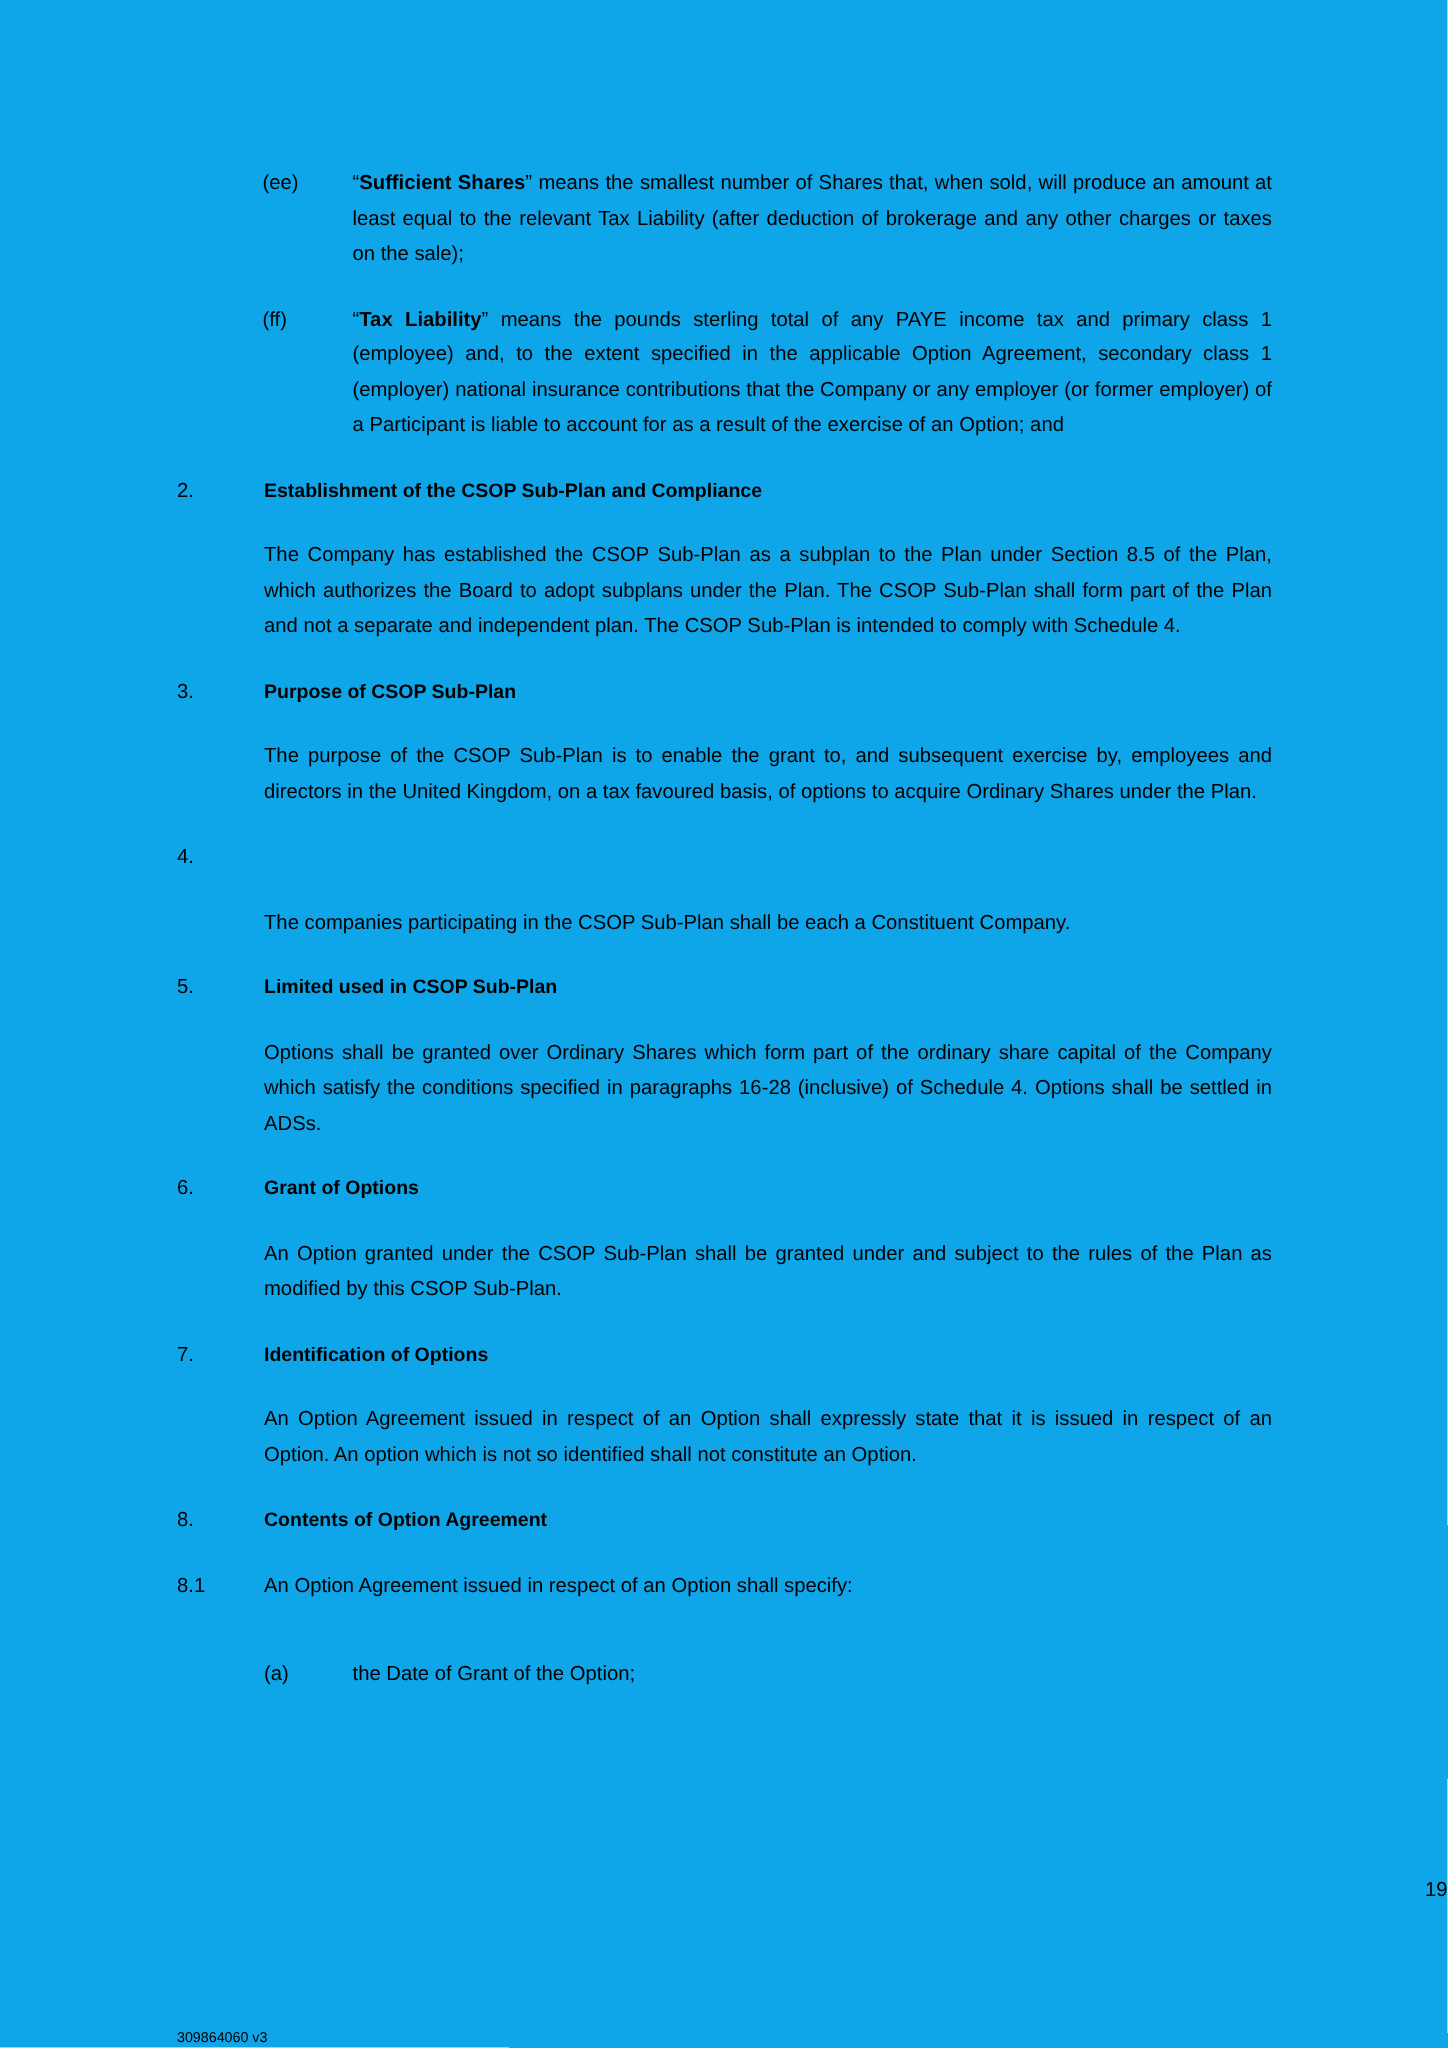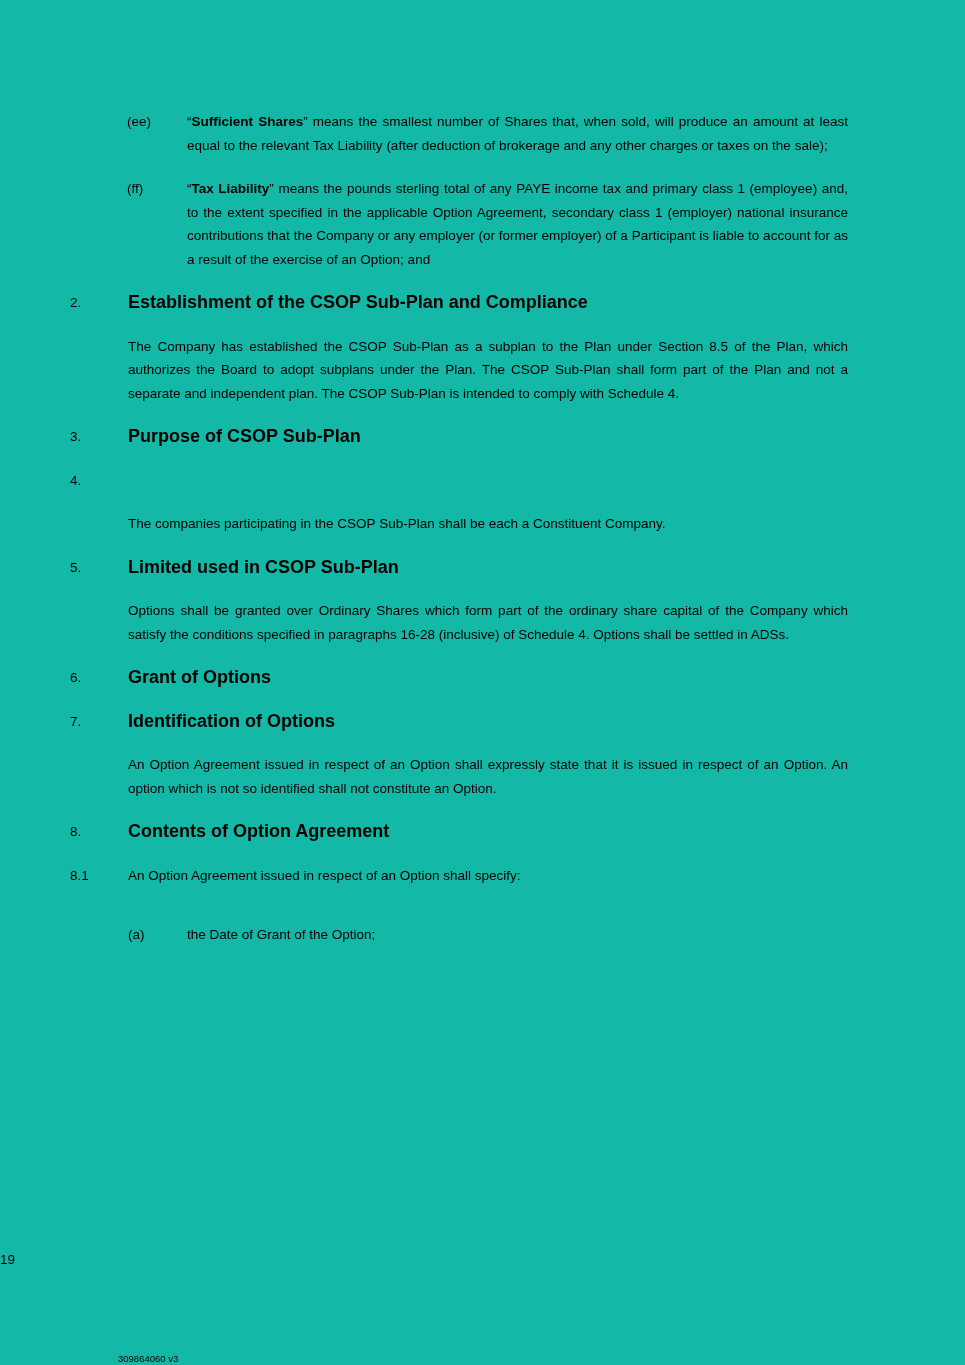--- a/index.html
+++ b/index.html
@@ -9,55 +9,55 @@
     height: 1365px;
     font-family: "Liberation Sans", sans-serif;
     font-size: 13.5px;
     color: #000000;
     position: relative;
   }
   .page {
     position: relative;
     width: 965px;
     height: 1365px;
-    padding: 110px 117px 0 70px;
-    background: #14b8a6;
+    padding: 110px 117px 0 118px;
+    background: #0ea5e9;
     overflow: hidden;
   }
   p, h2, span, b { line-height: 23.5px; }
 
   
   .def-row { display: flex; margin-left: 57px; margin-bottom: 20px; }
   .def-label { width: 60px; flex-shrink: 0; }
   .def-text { flex: 1; text-align: justify; }
   .term { font-weight: bold; }
 
   
   .sec-head { display: flex; margin-bottom: 20px; }
   .sec-num { width: 58px; flex-shrink: 0; }
-  .sec-title { font-weight: bold; font-size: 18px; }
+  .sec-title { font-weight: bold; font-size: 13px; }
   .sec-body { margin-left: 58px; margin-bottom: 20px; text-align: justify; margin-top: 10px; }
 
   
   .subsec { display: flex; margin-bottom: 36px; }
   .subsec-num { width: 58px; flex-shrink: 0; }
   .subsec-text { flex: 1; text-align: justify; }
 
   
   .alpha-item { display: flex; margin-left: 58px; margin-bottom: 20px; }
   .alpha-label { width: 59px; flex-shrink: 0; }
   .alpha-text { flex: 1; text-align: justify; }
 
   
   .page-number {
     position: absolute;
     top: 1252px;
     left: 0;
     width: 965px;
-    text-align: left;
+    text-align: right;
   }
   .doc-ref {
     position: absolute;
     top: 1353px;
     left: 118px;
     font-size: 9.5px;
     line-height: normal;
   }
 </style>
 </head>
@@ -79,36 +79,38 @@
   <div class="sec-head">
     <span class="sec-num">2.</span>
     <h2 class="sec-title">Establishment of the CSOP Sub-Plan and Compliance</h2>
   </div>
   <p class="sec-body">The Company has established the CSOP Sub-Plan as a subplan to the Plan under Section 8.5 of the Plan, which authorizes the Board to adopt subplans under the Plan. The CSOP Sub-Plan shall form part of the Plan and not a separate and independent plan. The CSOP Sub-Plan is intended to comply with Schedule 4.</p>
 
   <div class="sec-head">
     <span class="sec-num">3.</span>
     <h2 class="sec-title">Purpose of CSOP Sub-Plan</h2>
   </div>
+  <p class="sec-body">The purpose of the CSOP Sub-Plan is to enable the grant to, and subsequent exercise by, employees and directors in the United Kingdom, on a tax favoured basis, of options to acquire Ordinary Shares under the Plan.</p>
 
   <div class="sec-head">
     <span class="sec-num">4.</span>
   </div>
   <p class="sec-body">The companies participating in the CSOP Sub-Plan shall be each a Constituent Company.</p>
 
   <div class="sec-head">
     <span class="sec-num">5.</span>
     <h2 class="sec-title">Limited used in CSOP Sub-Plan</h2>
   </div>
   <p class="sec-body">Options shall be granted over Ordinary Shares which form part of the ordinary share capital of the Company which satisfy the conditions specified in paragraphs 16-28 (inclusive) of Schedule 4.  Options shall be settled in ADSs.</p>
 
   <div class="sec-head">
     <span class="sec-num">6.</span>
     <h2 class="sec-title">Grant of Options</h2>
   </div>
+  <p class="sec-body">An Option granted under the CSOP Sub-Plan shall be granted under and subject to the rules of the Plan as modified by this CSOP Sub-Plan.</p>
 
   <div class="sec-head">
     <span class="sec-num">7.</span>
     <h2 class="sec-title">Identification of Options</h2>
   </div>
   <p class="sec-body">An Option Agreement issued in respect of an Option shall expressly state that it is issued in respect of an Option. An option which is not so identified shall not constitute an Option.</p>
 
   <div class="sec-head">
     <span class="sec-num">8.</span>
     <h2 class="sec-title">Contents of Option Agreement</h2>

